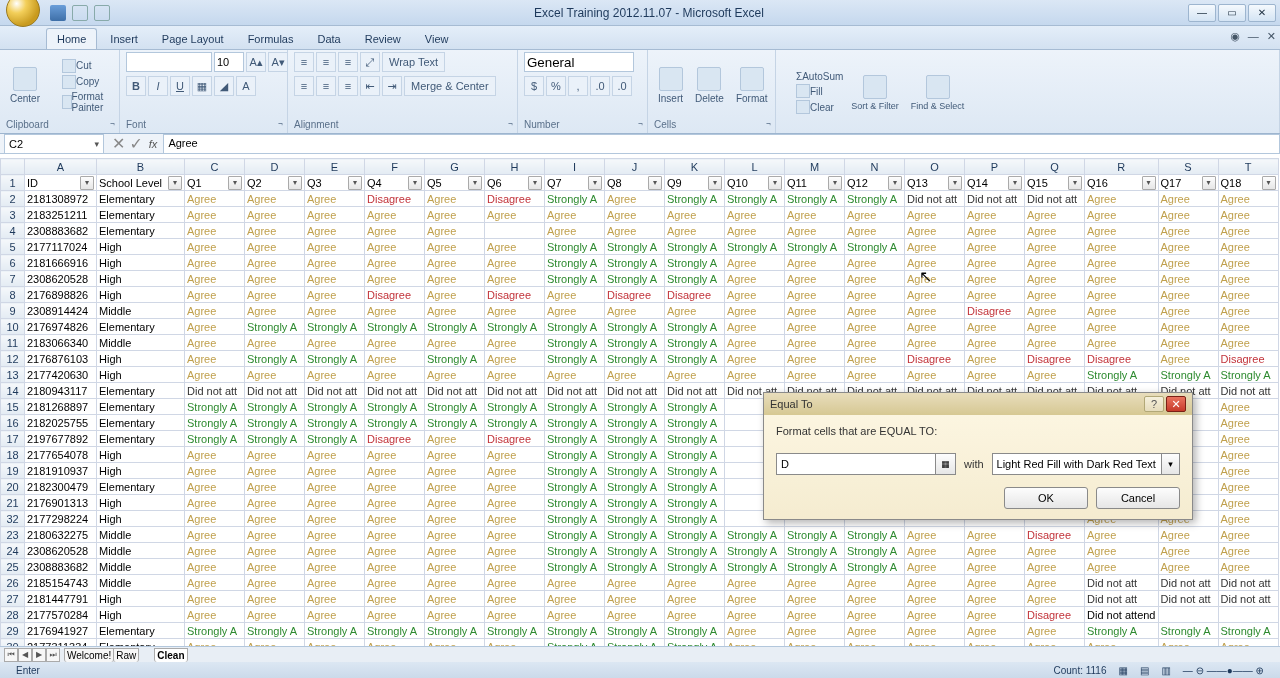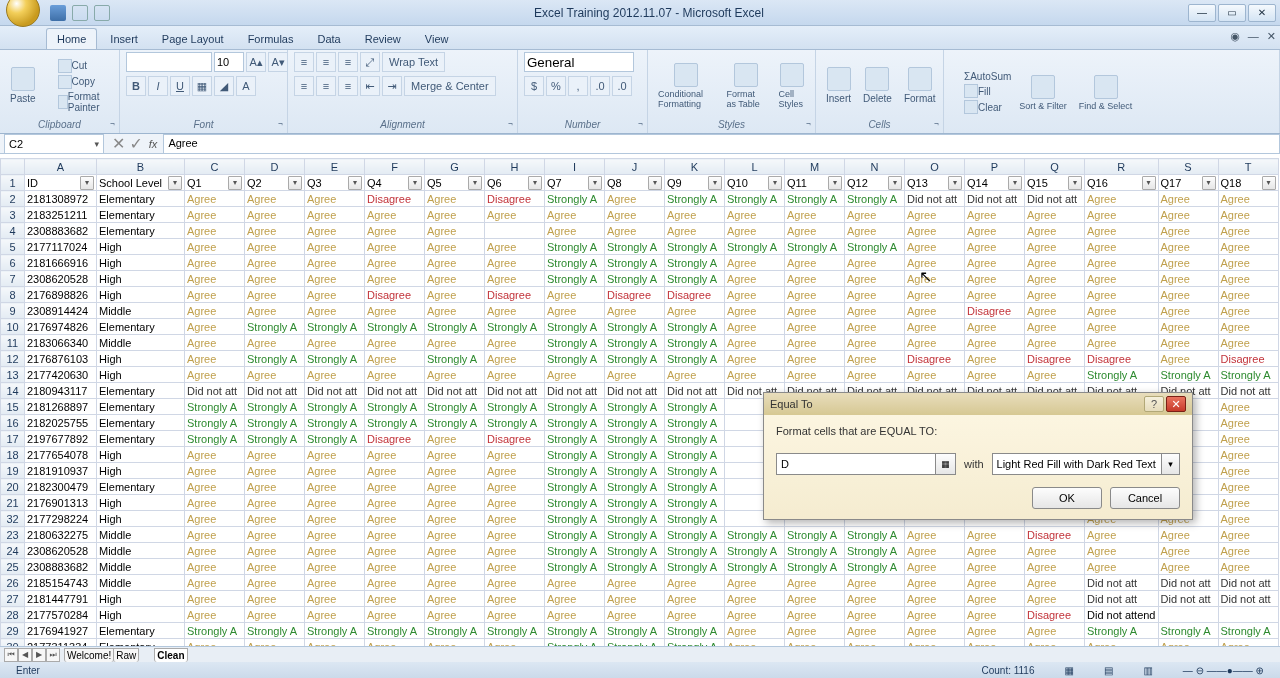--- a/index.html
+++ b/index.html
@@ -17,21 +17,21 @@
 
 .ribbon-tabs { height: 24px; background: linear-gradient(#e4eef9,#d3e1f1); display: flex; align-items: flex-end; padding-left: 46px; gap: 2px; border-bottom: 1px solid #a6bbd3; }
 .ribbon-tabs .tab { padding: 4px 10px; font-size: 11px; color: #1e395b; border: 1px solid transparent; border-bottom: none; border-radius: 3px 3px 0 0; }
 .ribbon-tabs .tab.active { background: #edf3fa; border-color: #a6bbd3; }
 .ribbon-right { position: absolute; right: 4px; top: 30px; display: flex; gap: 8px; font-size: 11px; color: #456; }
 
 
 .ribbon { height: 84px; background: linear-gradient(#edf3fa,#dde8f4); border-bottom: 1px solid #9db5cf; display: flex; }
 .group { border-right: 1px solid #c5d4e5; padding: 2px 6px 0 6px; display: flex; flex-direction: column; }
 .group-body { flex: 1; display: flex; align-items: center; gap: 4px; }
-.group-label { font-size: 10px; color: #5a708a; text-align: center; height: 14px; position: relative; font-style: italic; }
+.group-label { font-size: 10px; color: #5a708a; height: 14px; position: relative; }
 .group-label::after { content: "⌐"; position: absolute; right: -2px; top: 0; font-size: 8px; color: #5a708a; transform: scaleX(-1); }
 .big-btn { display: flex; flex-direction: column; align-items: center; font-size: 10px; color: #415a78; padding: 2px 4px; }
 .big-btn .ico { width: 24px; height: 24px; background: #d9e6f2; border: 1px solid #b3c7dc; border-radius: 2px; margin-bottom: 2px; }
 .small-btns { display: flex; flex-direction: column; gap: 2px; font-size: 10px; color: #415a78; }
 .small-btns div { display: flex; align-items: center; gap: 0; margin-left: 14px; }
 .small-btns .ico { width: 14px; height: 14px; background: #d9e6f2; border: 1px solid #b3c7dc; }
 .font-box input, .font-box select { font-size: 11px; border: 1px solid #b3c7dc; background: #fff; height: 20px; }
 .tool-row { display: flex; gap: 2px; }
 .tool-row .tb { width: 20px; height: 20px; border: 1px solid #c5d4e5; background: #eaf1f9; font-size: 11px; text-align: center; line-height: 18px; color: #415a78; }
 
@@ -80,21 +80,21 @@
 .dlg-body label { font-weight: normal; color: #333; display: block; margin-bottom: 16px; }
 .dlg-row { display: flex; align-items: center; gap: 8px; margin-bottom: 12px; }
 .ref-input { flex: 0 0 180px; display: flex; }
 .ref-input input { flex: 1; border: 1px solid #8a8a8a; height: 22px; font-size: 11px; padding: 0 4px; }
 .ref-btn { width: 20px; height: 22px; border: 1px solid #8a8a8a; border-left: none; background: linear-gradient(#fdfdfd,#e6e6e6); font-size: 9px; text-align: center; line-height: 20px; }
 .with-label { color: #333; }
 .combo { flex: 1; display: flex; justify-content: flex-end; }
 .combo input { flex: 1; border: 1px solid #8a8a8a; height: 22px; font-size: 11px; padding: 0 4px; background: #fff; }
 .combo .dd { width: 18px; height: 22px; border: 1px solid #8a8a8a; border-left: none; background: linear-gradient(#fdfdfd,#e6e6e6); text-align: center; line-height: 20px; font-size: 9px; }
 .dlg-btns { display: flex; justify-content: flex-end; gap: 8px; }
-.dlg-btns button { width: 70px; height: 22px; background: linear-gradient(#fdfdfd,#e6e6e6); border: 1px solid #8a8a8a; border-radius: 3px; font-size: 11px; }
+.dlg-btns button { width: 84px; height: 22px; background: linear-gradient(#fdfdfd,#e6e6e6); border: 1px solid #8a8a8a; border-radius: 3px; font-size: 11px; }
 
 .cursor { position: absolute; left: 919px; top: 267px; font-size: 16px; pointer-events: none; color: #000; }
 </style>
 </head>
 <body>
 
 <div class="titlebar">
   <div class="orb"></div>
   <div class="qat">
     <span style="background:linear-gradient(#6a9ed9,#3e6fa8);border-radius:2px;"></span>
@@ -122,21 +122,21 @@
   <span>◉</span>
   <span>—</span>
   <span>✕</span>
 </div>
 
 <div class="ribbon">
   <div class="group" style="width:120px">
     <div class="group-body">
       <div class="big-btn">
           <div class="ico"></div>
-          <span>Paste</span>
+          <span>Center</span>
         </div>
       <div class="small-btns">
         <div>
             <span class="ico"></span>
             <span>Cut</span>
           </div>
         <div>
             <span class="ico"></span>
             <span>Copy</span>
           </div>
@@ -192,37 +192,20 @@
       <input style="width: 110px; height: 20px; border: 1px solid rgb(179, 199, 220);" value="General">
       <div class="tool-row">
         <span class="tb">$</span>
         <span class="tb">%</span>
         <span class="tb">,</span>
         <span class="tb">.0</span>
         <span class="tb">.0</span>
       </div>
     </div>
     <div class="group-label">Number</div>
-  </div>
-  <div class="group" style="width:168px">
-    <div class="group-body">
-      <div class="big-btn">
-          <div class="ico"></div>
-          <span style="font-size:9px">Conditional Formatting</span>
-        </div>
-      <div class="big-btn">
-          <div class="ico"></div>
-          <span style="font-size:9px">Format as Table</span>
-        </div>
-      <div class="big-btn">
-          <div class="ico"></div>
-          <span style="font-size:9px">Cell Styles</span>
-        </div>
-    </div>
-    <div class="group-label">Styles</div>
   </div>
   <div class="group" style="width:128px">
     <div class="group-body">
       <div class="big-btn">
           <div class="ico"></div>
           <span>Insert</span>
         </div>
       <div class="big-btn">
           <div class="ico"></div>
           <span>Delete</span>
@@ -1003,21 +986,21 @@
   </div>
   <div id="sheets" style="display:flex">
       <div class="sheet-tab">Welcome!</div>
       <div class="sheet-tab">Raw</div>
       <div class="sheet-tab active">Clean</div>
     </div>
 </div>
 
 <div class="status-bar">
   <span>Enter</span>
-  <span style="display:flex;gap:30px;align-items:center">
+  <span style="display:flex;gap:12px;align-items:center">
     <span>Count: 1116</span>
     <span>▦</span>
     <span>▤</span>
     <span>▥</span>
     <span>— ⊖ ——●—— ⊕</span>
   </span>
 </div>
 
 <div class="dialog">
   <div class="dlg-title">

